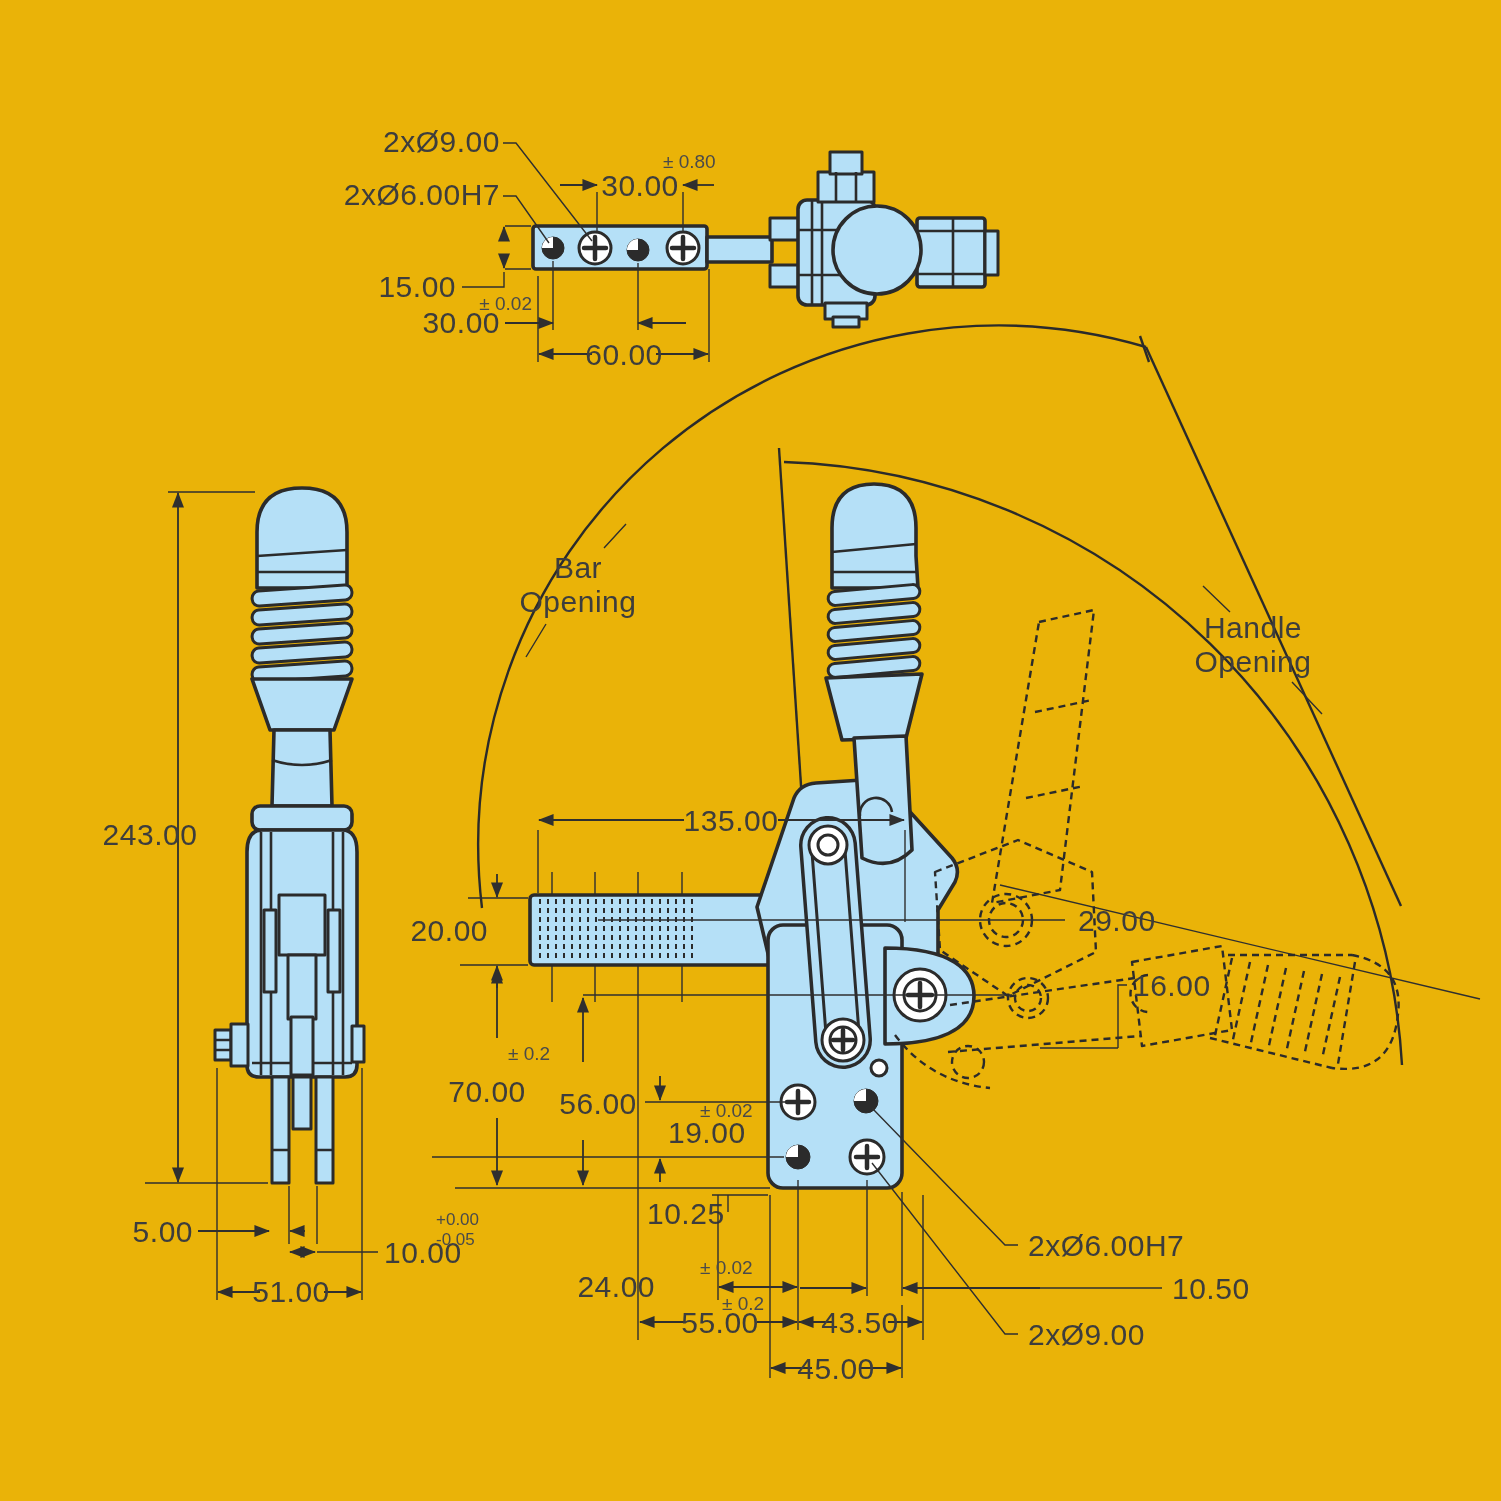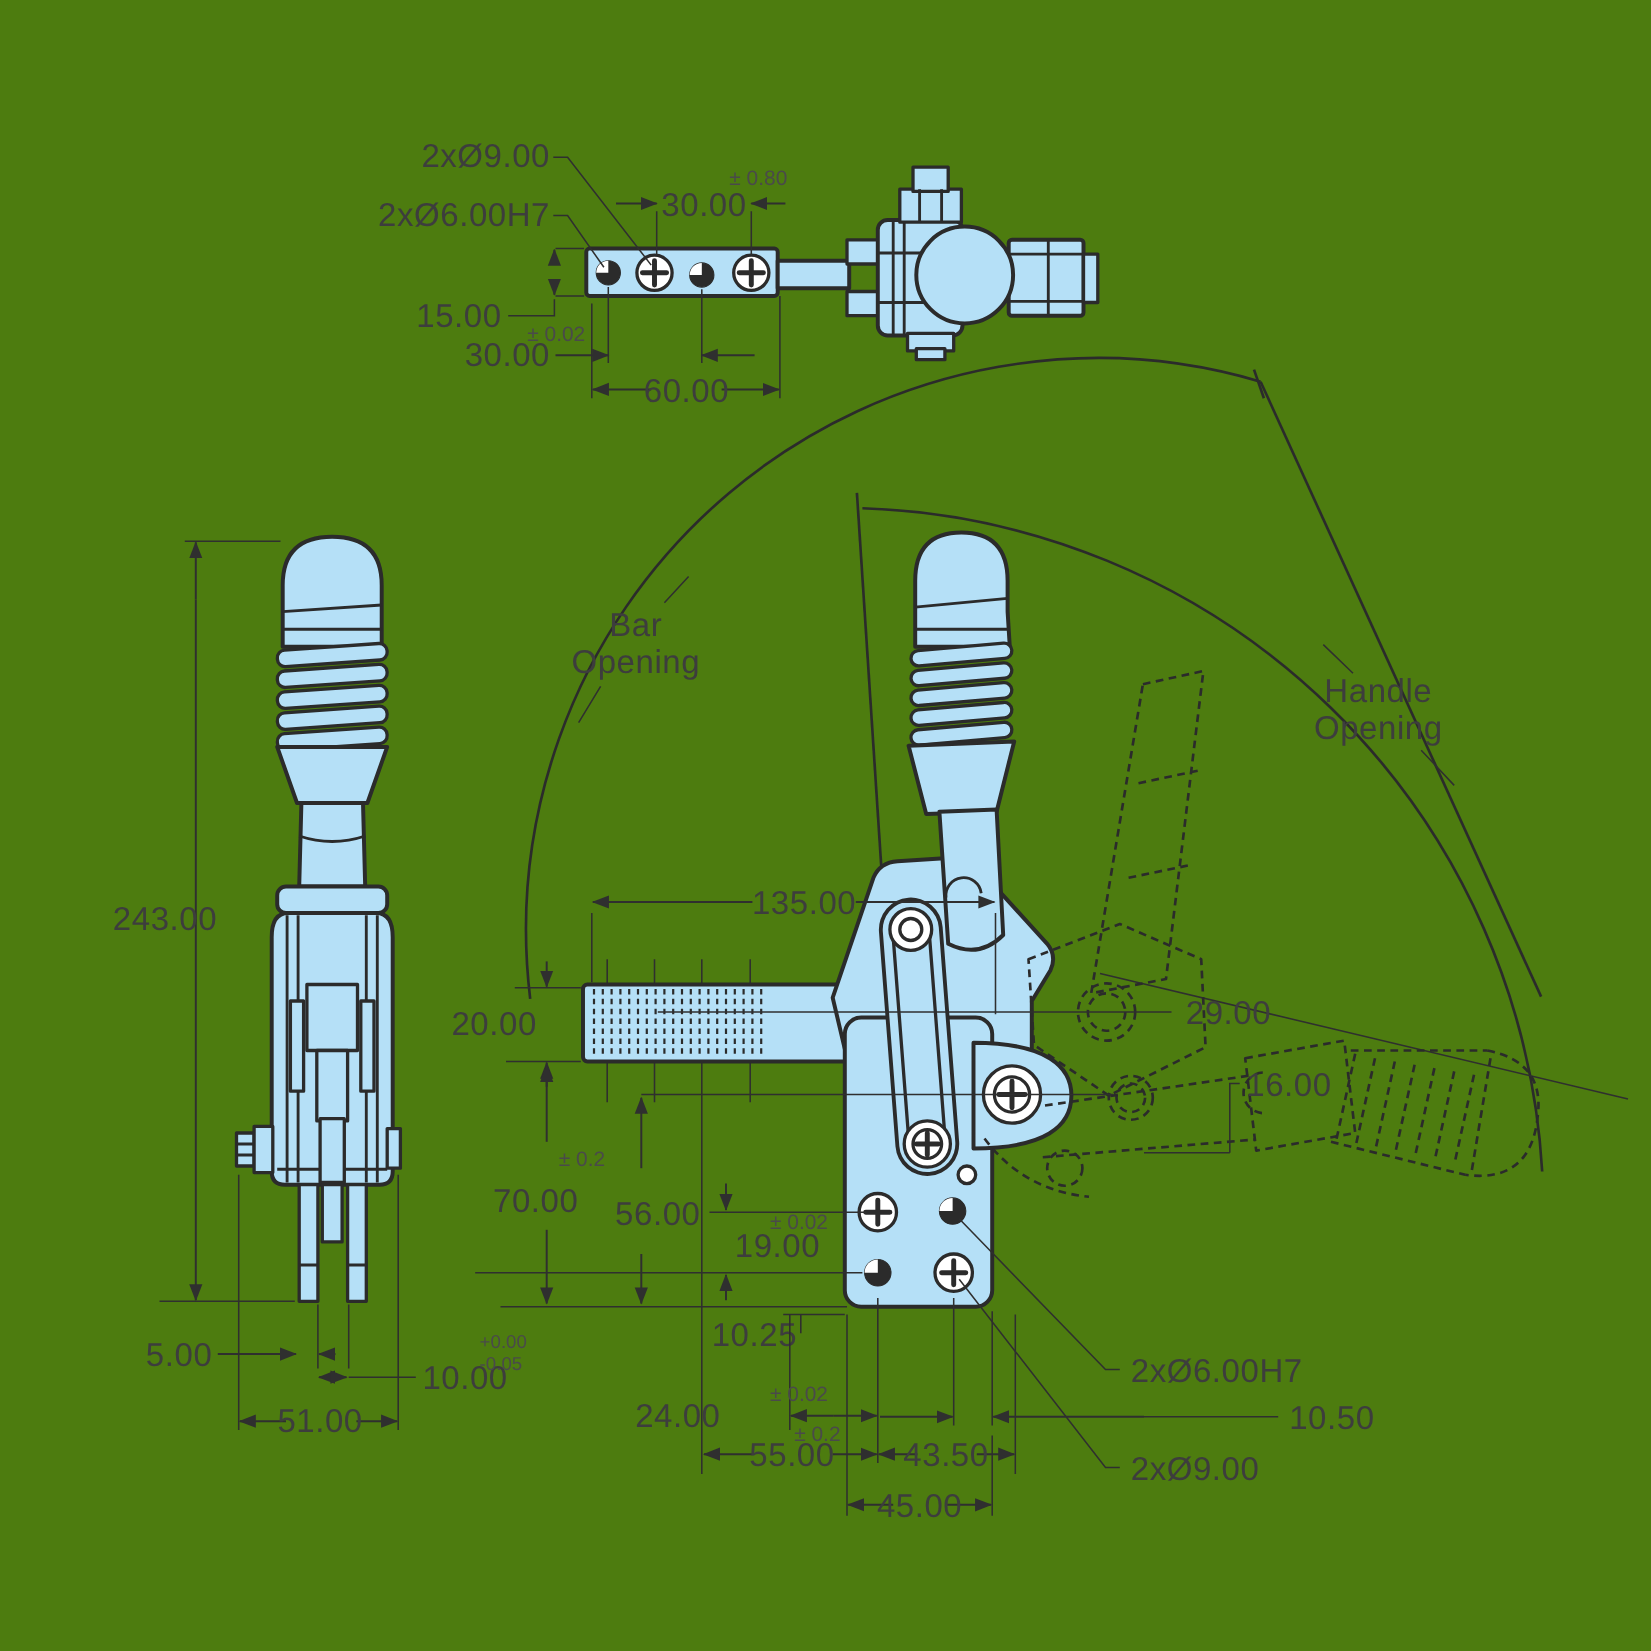--- a/index.html
+++ b/index.html
@@ -1,16 +1,16 @@
 <!DOCTYPE html>
 <html><head>
 <meta charset="utf-8">
 <style>
   html,body{margin:0;padding:0;background:#ffffff;}
-  .page{position:relative;width:1501px;height:1501px;background:#4d7c0f;overflow:hidden;}
+  .page{position:relative;width:1501px;height:1501px;background:#eab308;overflow:hidden;}
   svg{display:block;}
   text{font-family:"Liberation Sans","DejaVu Sans",sans-serif;fill:#3d3d3d;}
   .dimtext{font-size:30px;letter-spacing:.5px;}
   .toltext{font-size:19px;fill:#4a4a4a;}
   .toltext2{font-size:17px;fill:#4a4a4a;}
   .notetext{font-size:30px;letter-spacing:.5px;}
   .part{fill:#b5e0f7;stroke:#2b2b2b;stroke-width:3.6;stroke-linejoin:round;}
   .part2{fill:#b5e0f7;stroke:#2b2b2b;stroke-width:3;stroke-linejoin:round;}
   .inner{fill:none;stroke:#2b2b2b;stroke-width:2.6;stroke-linejoin:round;}
   .white{fill:#ffffff;stroke:#2b2b2b;stroke-width:3;}

